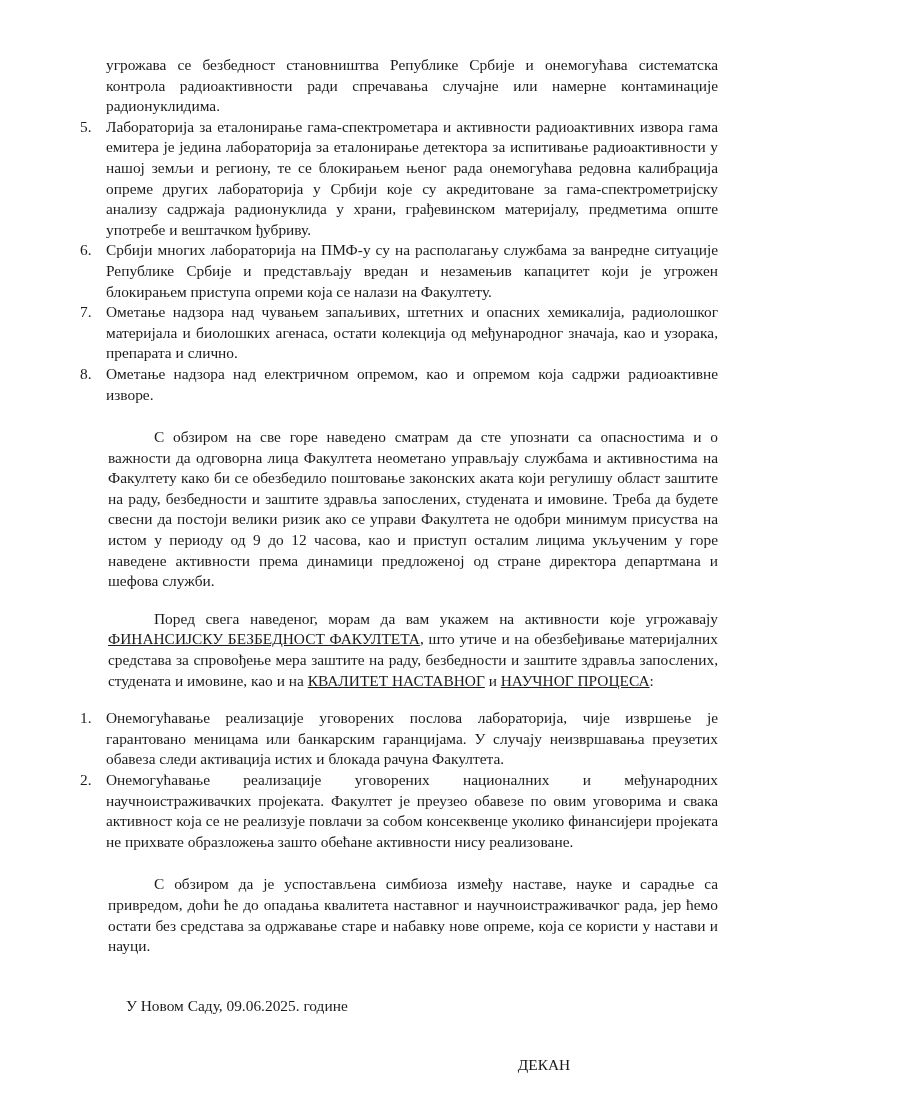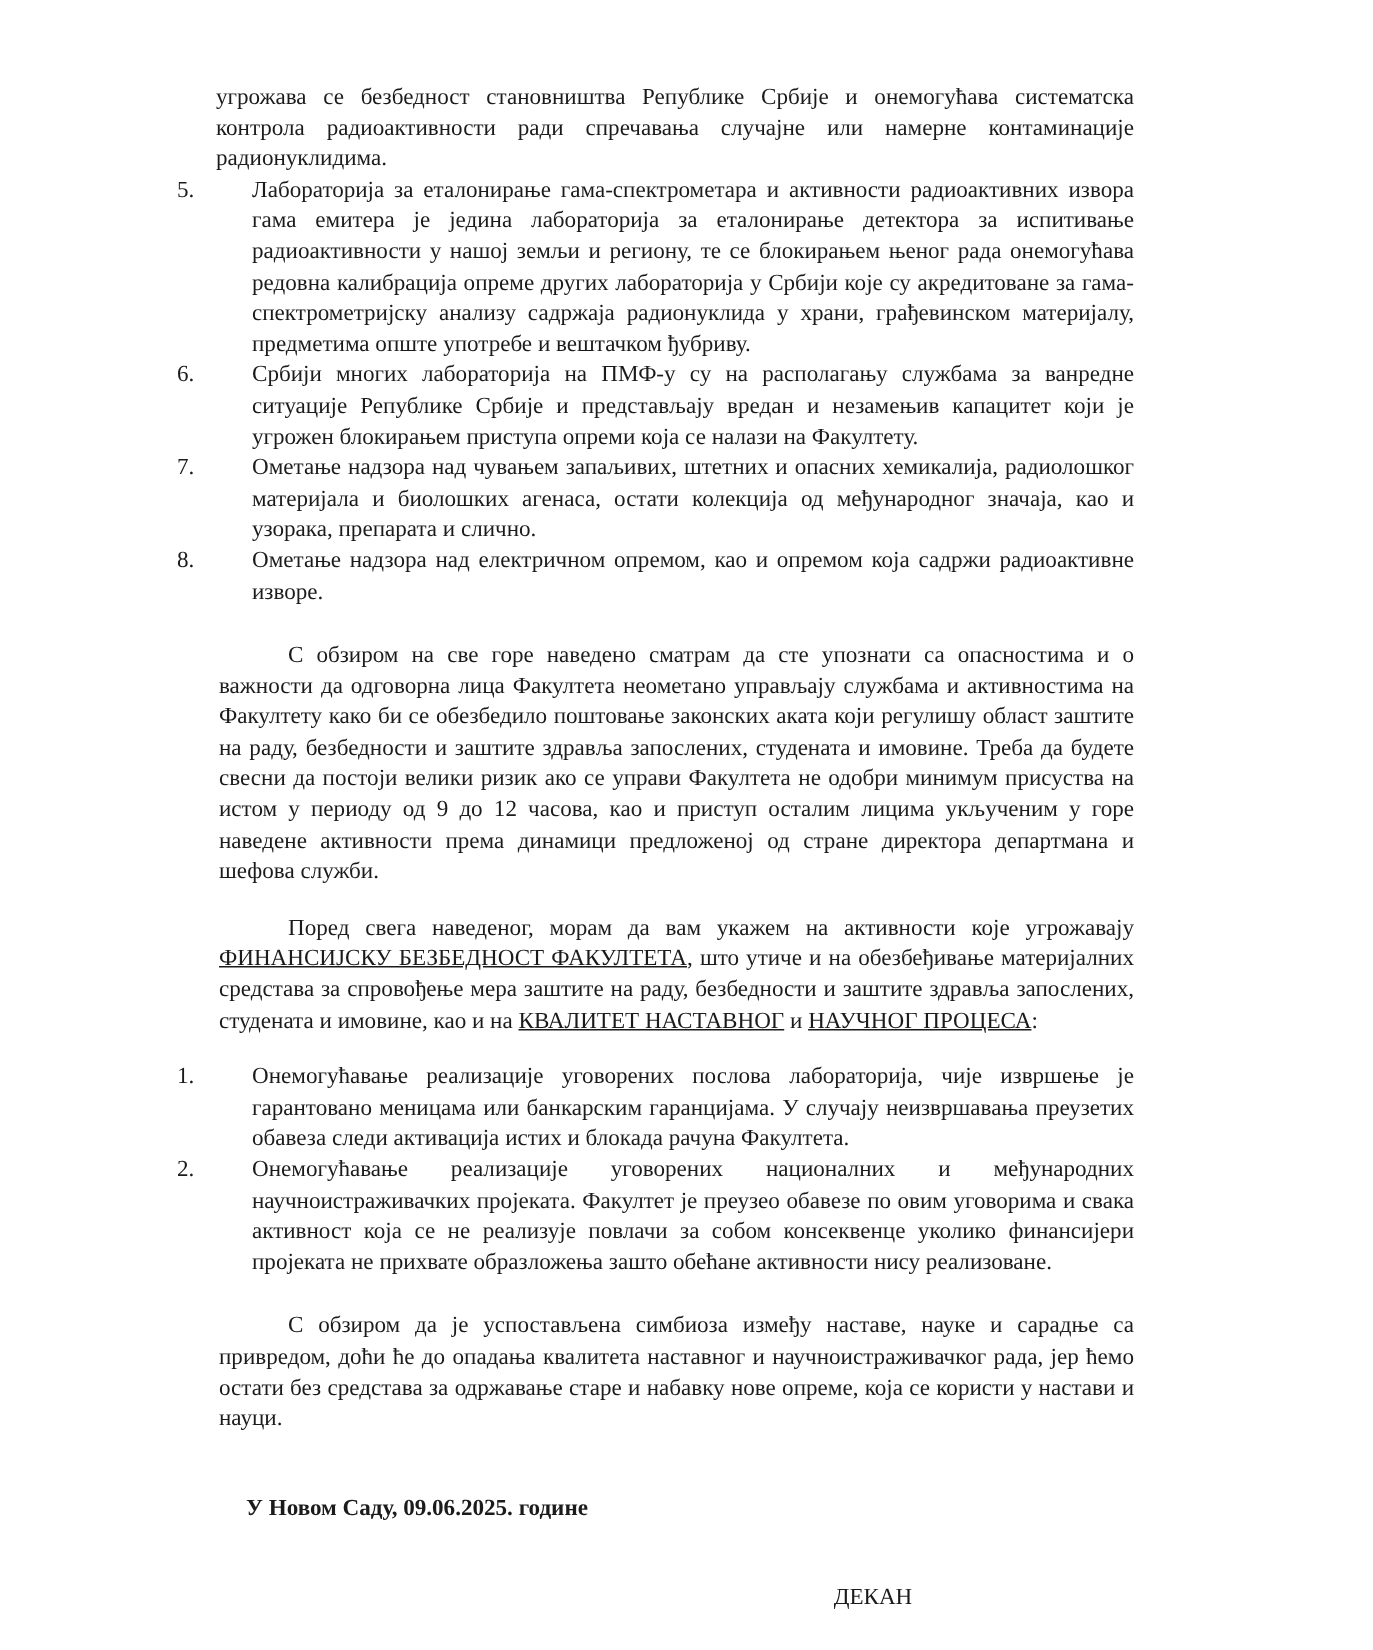--- a/index.html
+++ b/index.html
@@ -14,21 +14,21 @@
     font-family: "Liberation Serif", "DejaVu Serif", serif;
     color: #1b1b1b;
     overflow: hidden;
   }
 
   .page {
     position: relative;
     width: 783px;
     height: 1100px;
     box-sizing: border-box;
-    padding: 55px 135px 0 118px;
+    padding: 55px 135px 0 80px;
     background: #ffffff;
   }
 
   .doc-body {
     width: 638px;
   }
 
   
   p.para {
     margin: 0;
@@ -68,34 +68,32 @@
     position: absolute;
     left: 0;
     top: 0;
     width: 20px;
     text-align: left;
     font-size: 15.4px;
     line-height: 20.6px;
   }
   ol.num-list > li > .li-text {
     display: block;
-    margin-left: 24px;
   }
 
   
   .caps { font-variant: normal; text-decoration: underline; }
   .italic { font-style: italic; }
 
   
   .date-line {
     margin: 0;
     font-size: 15.4px;
     line-height: 20.6px;
     padding-left: 46px;
-    font-weight: bold;
   }
   .regards {
     margin: 0;
     font-size: 15.4px;
     line-height: 20.6px;
     padding-left: 200px;
   }
   .sign-block {
     margin: 0;
     text-align: center;

